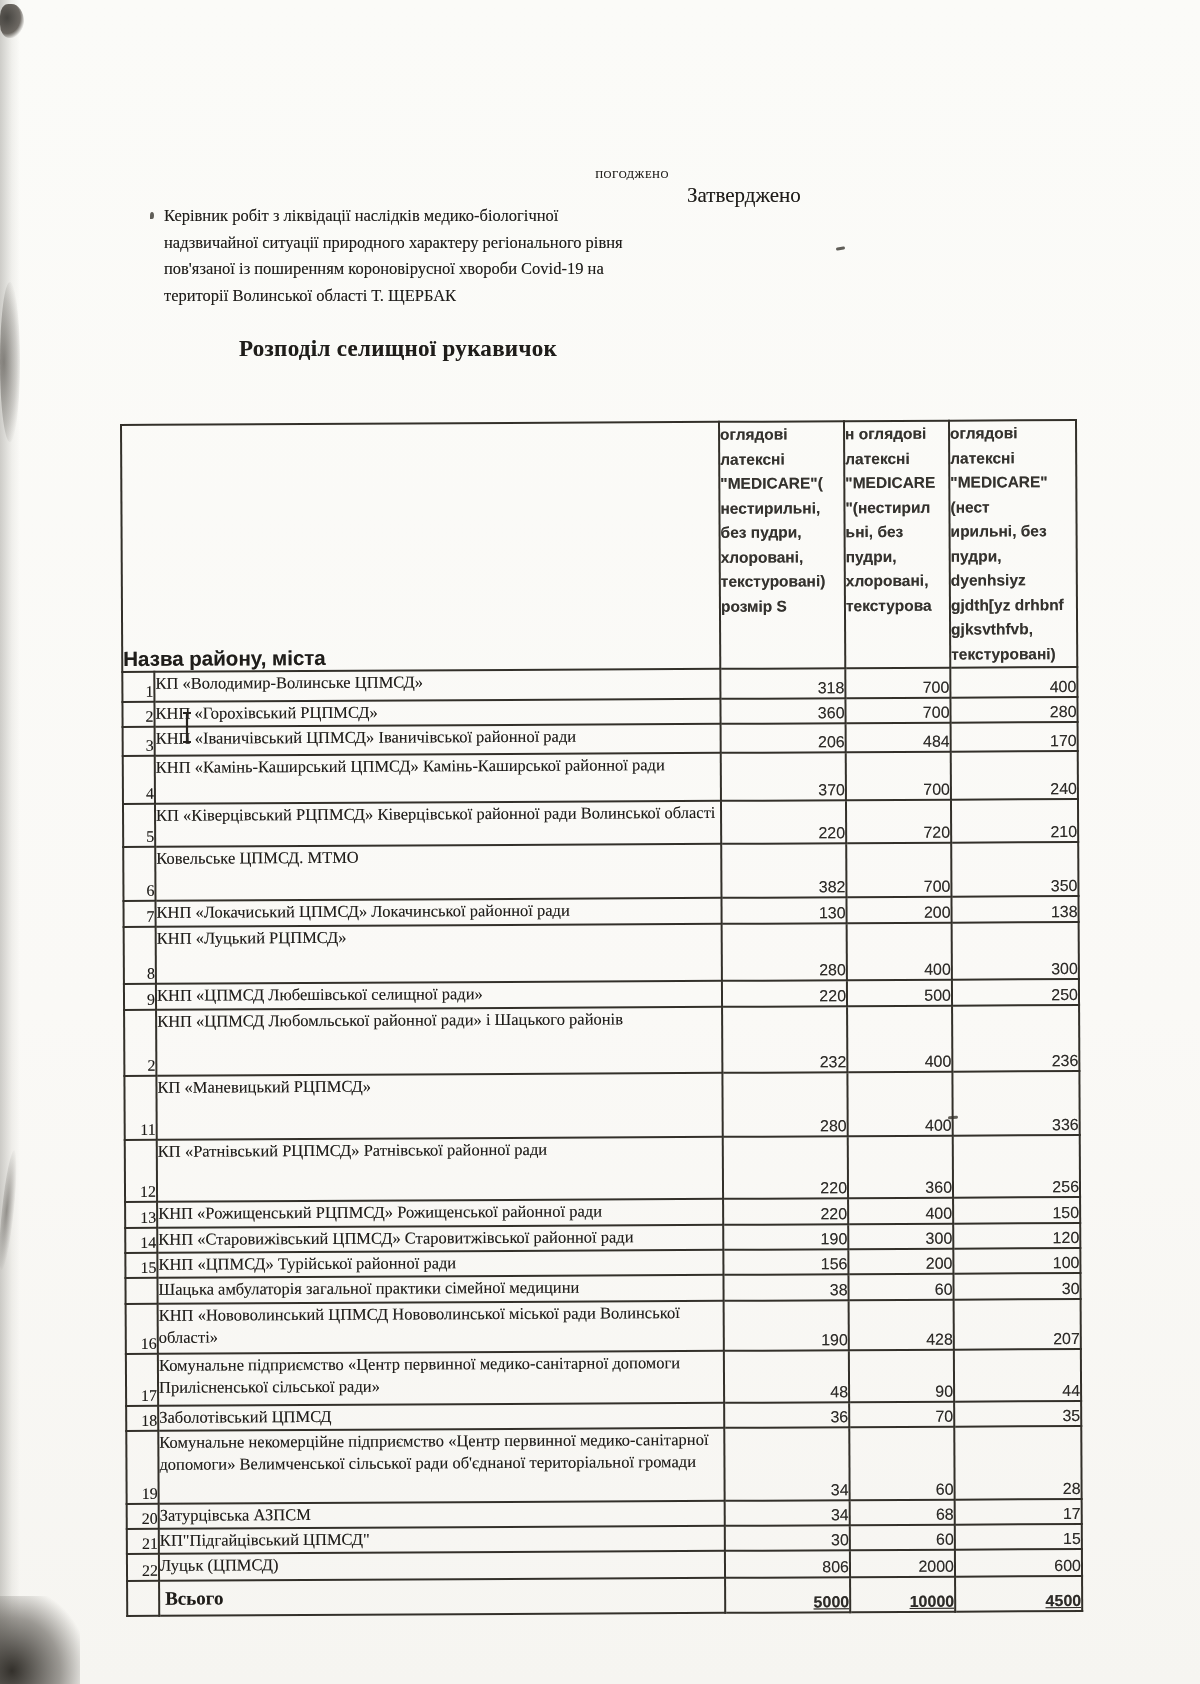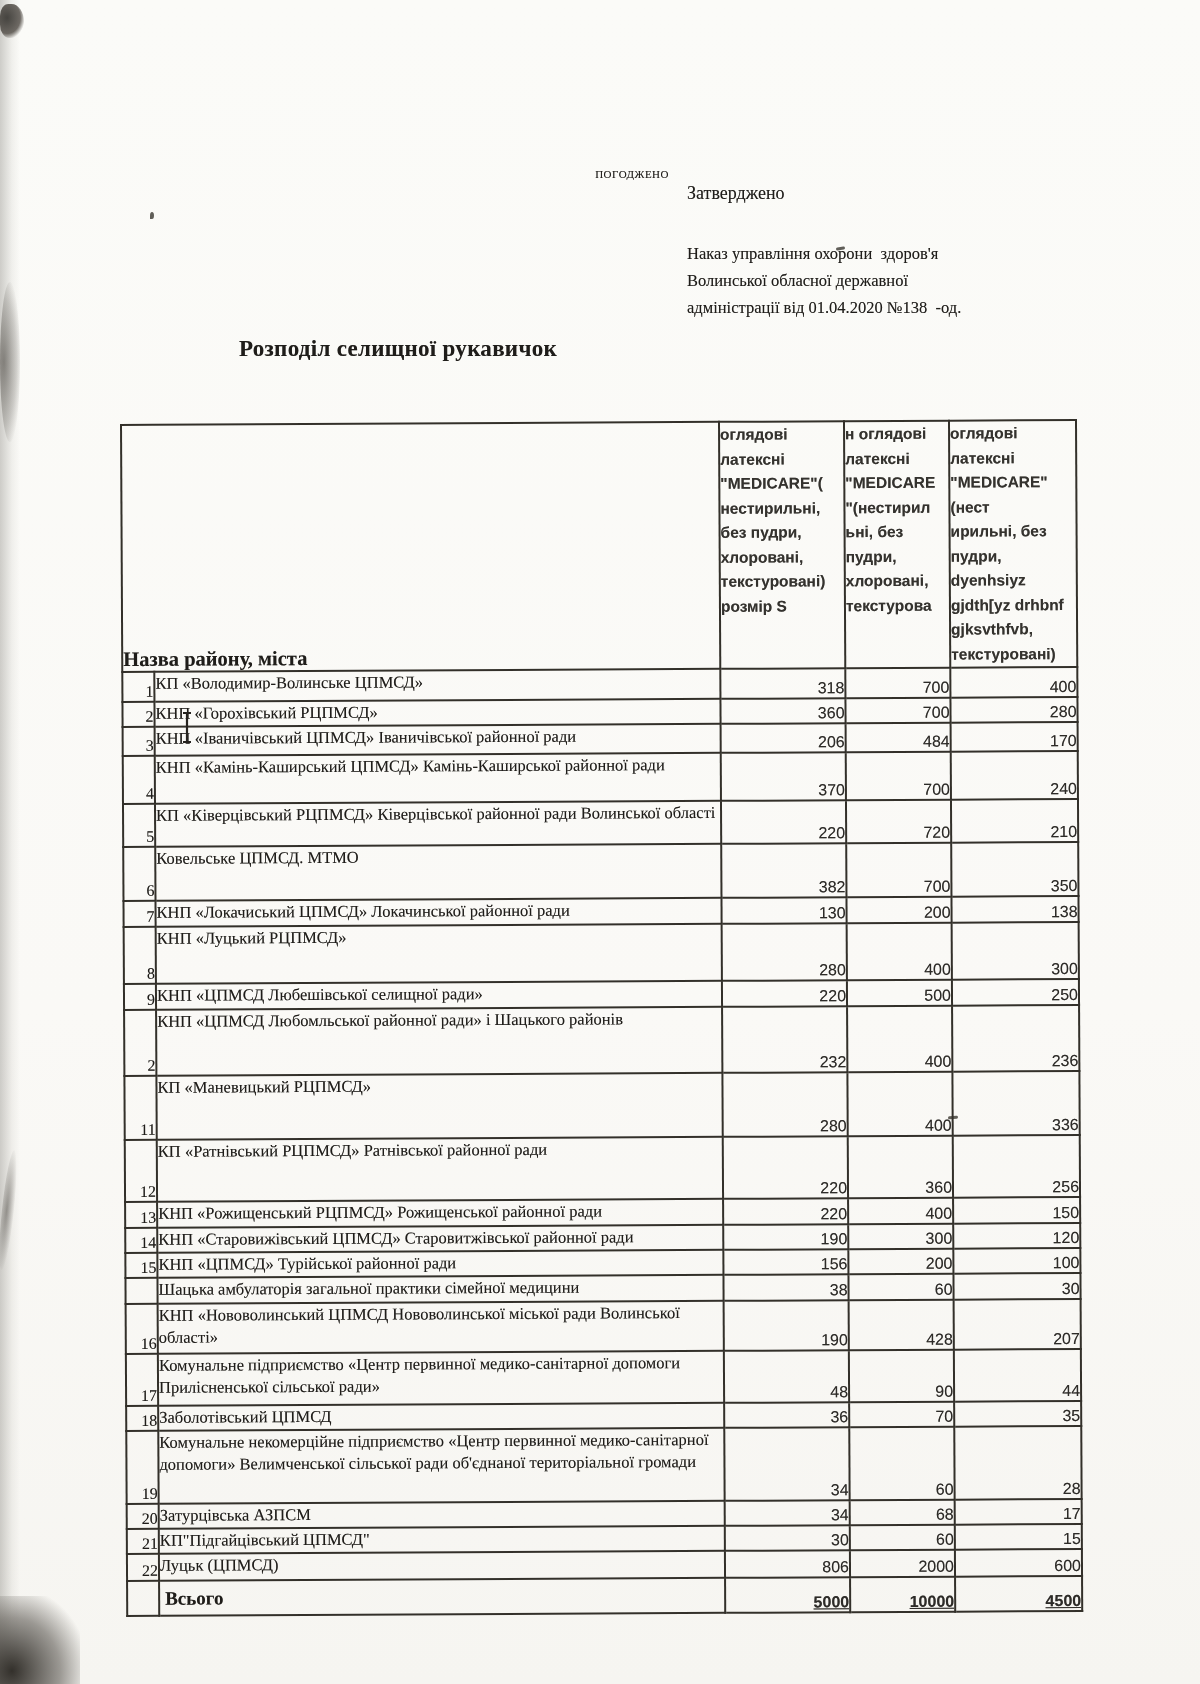--- a/index.html
+++ b/index.html
@@ -30,38 +30,38 @@
   .speck{position:absolute;background:#3a372f;border-radius:2px;opacity:.8;}
   .speck-dash-1{left:836px;top:247px;width:9px;height:3px;transform:rotate(-8deg);}
   .speck-dash-2{left:948px;top:1116px;width:10px;height:3px;transform:rotate(-6deg);}
   .speck-comma{left:150px;top:212px;width:4px;height:7px;border-radius:50% 50% 50% 0;}
 
   
   .agreed-block{position:absolute;left:164px;top:168px;width:505px;}
   .agreed-label{font-size:11px;letter-spacing:.5px;text-align:right;}
   .agreed-body{margin-top:23px;font-size:16.5px;line-height:26.5px;white-space:pre-wrap;}
   .approved-block{position:absolute;left:687px;top:183px;width:420px;}
-  .approved-label{font-size:18px;}
+  .approved-label{font-size:21px;}
   .approved-body{margin-top:36px;font-size:16.5px;line-height:27px;white-space:pre-wrap;}
   .doc-title{position:absolute;left:239px;top:336px;font-size:23px;font-weight:700;letter-spacing:.3px;}
 
   
   .dist-table-wrap{position:absolute;left:120px;top:424px;width:955px;transform:rotate(-0.3deg);transform-origin:0 0;}
   table.dist{border-collapse:collapse;width:955px;table-layout:fixed;}
   table.dist td,table.dist th{border:2px solid #33302a;padding:0;overflow:hidden;}
   table.dist{border:2.5px solid #2c2924;}
   col.c-idx{width:32px;}
   col.c-name{width:566px;}
   col.c-v1{width:125px;}
   col.c-v2{width:105px;}
   col.c-v3{width:127px;}
 
   tr.hdr{height:233px;}
   th.h-namecell{vertical-align:bottom;text-align:left;padding:0 4px 4px 6px;}
-  .name-hdr{font-size:20.5px;font-weight:700;font-family:Liberation Serif, serif;margin-top:44px;}
+  .name-hdr{font-size:20.5px;font-weight:700;font-family:Liberation Sans, sans-serif;margin-top:44px;}
   th.h-val{vertical-align:top;text-align:left;
     font-family:"Liberation Sans",sans-serif;font-weight:700;font-size:15.5px;
     line-height:24.5px;color:#34322e;white-space:pre-wrap;word-break:break-word;
     padding:12px 2px 0 8px;}
 
   td.idx{vertical-align:bottom;text-align:right;font-size:16px;padding:0 3px 2px 0;}
   td.nm{vertical-align:top;text-align:left;font-size:16.5px;line-height:21.5px;padding:2px 6px 0 5px;}
   td.num{vertical-align:bottom;text-align:right;
     font-family:"Liberation Sans",sans-serif;font-size:16px;color:#2d2b28;
     padding:0 8px 2px 0;}
@@ -84,27 +84,28 @@
   <div class="corner-mark"></div>
   <div class="smudge-1"></div>
   <div class="smudge-2"></div>
   <div class="bottom-blotch"></div>
   <div class="speck speck-dash-1"></div>
   <div class="speck speck-dash-2"></div>
   <div class="speck speck-comma"></div>
 
   <div class="agreed-block">
     <div class="agreed-label">ПОГОДЖЕНО</div>
+    <div class="agreed-body">Керівник робіт з ліквідації наслідків медико-біологічної
+надзвичайної ситуації природного характеру регіонального рівня
+пов'язаної із поширенням короновірусної хвороби Covid-19 на
+території Волинської області Т. ЩЕРБАК</div>
   </div>
 
   <div class="approved-block">
     <div class="approved-label">Затверджено</div>
-    <div class="approved-body">Наказ управління охорони  здоров'я
-Волинської обласної державної
-адміністрації від 01.04.2020 №138  -од.</div>
   </div>
 
   <div class="doc-title">Розподіл селищної рукавичок</div>
 
   <div class="dist-table-wrap">
     <table class="dist">
       <colgroup>
         <col class="c-idx">
           <col class="c-name">
           <col class="c-v1">

